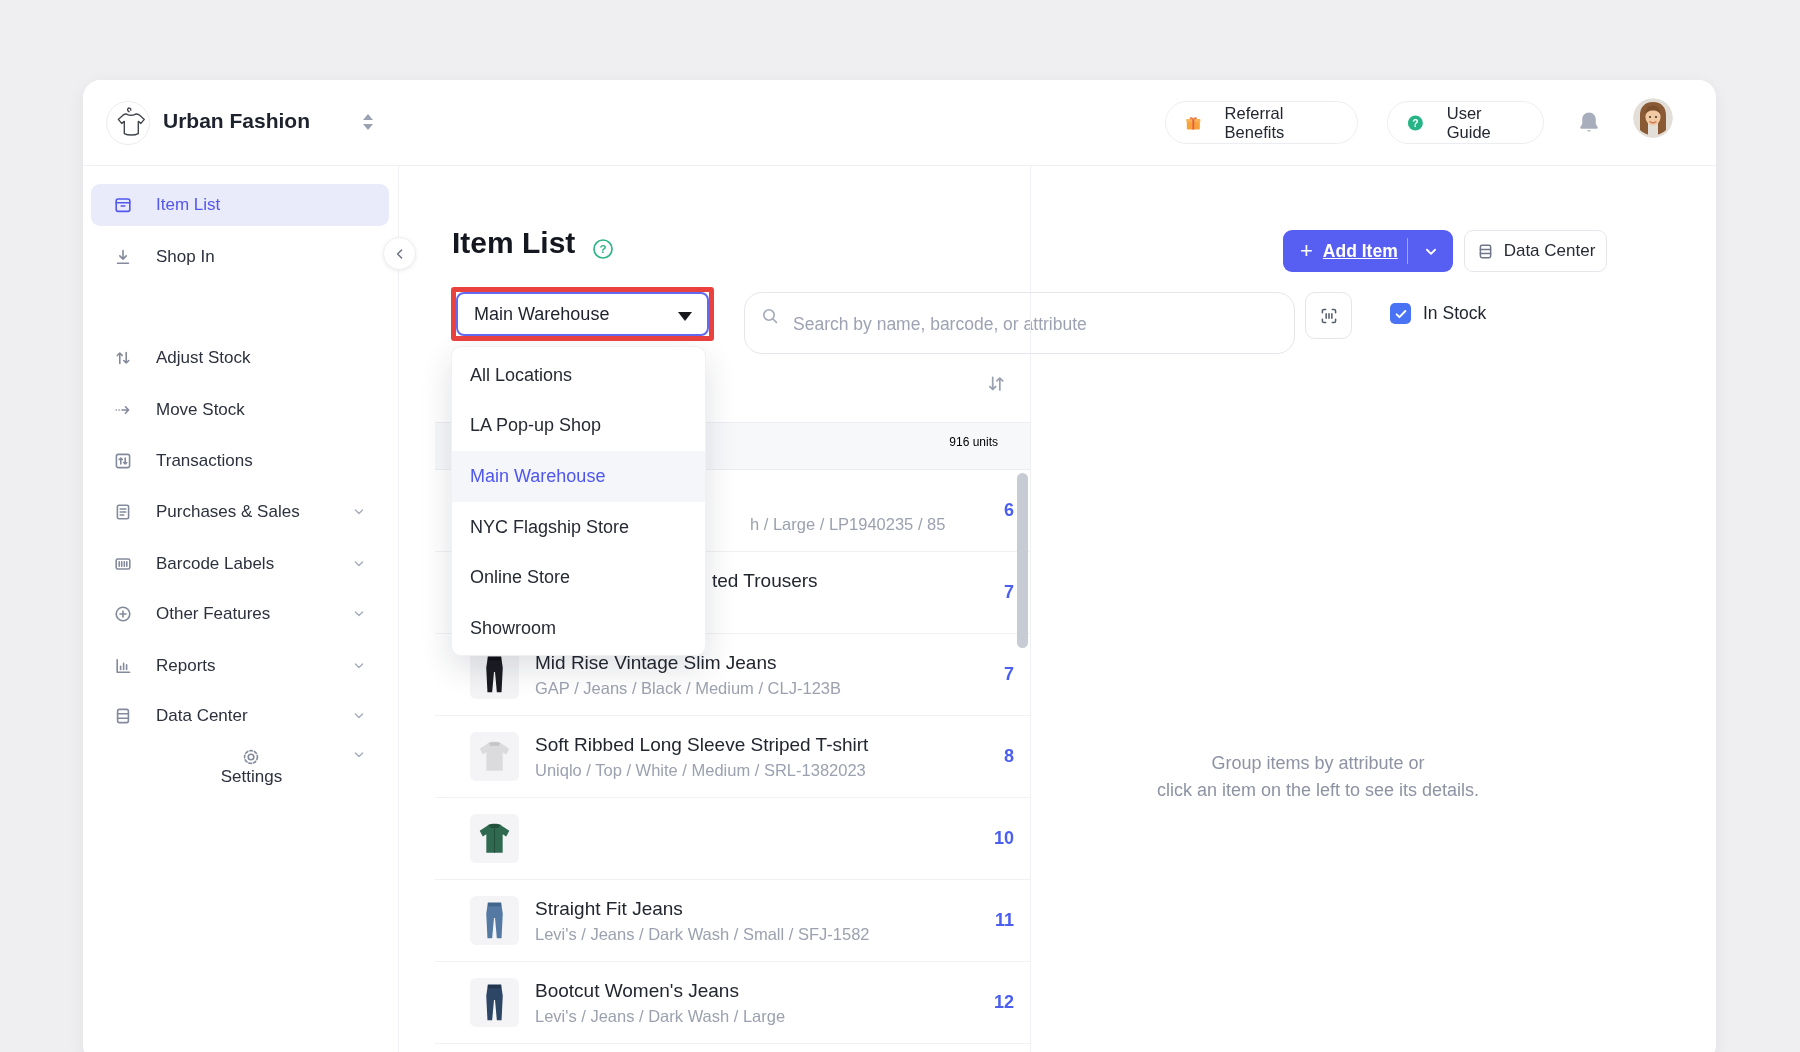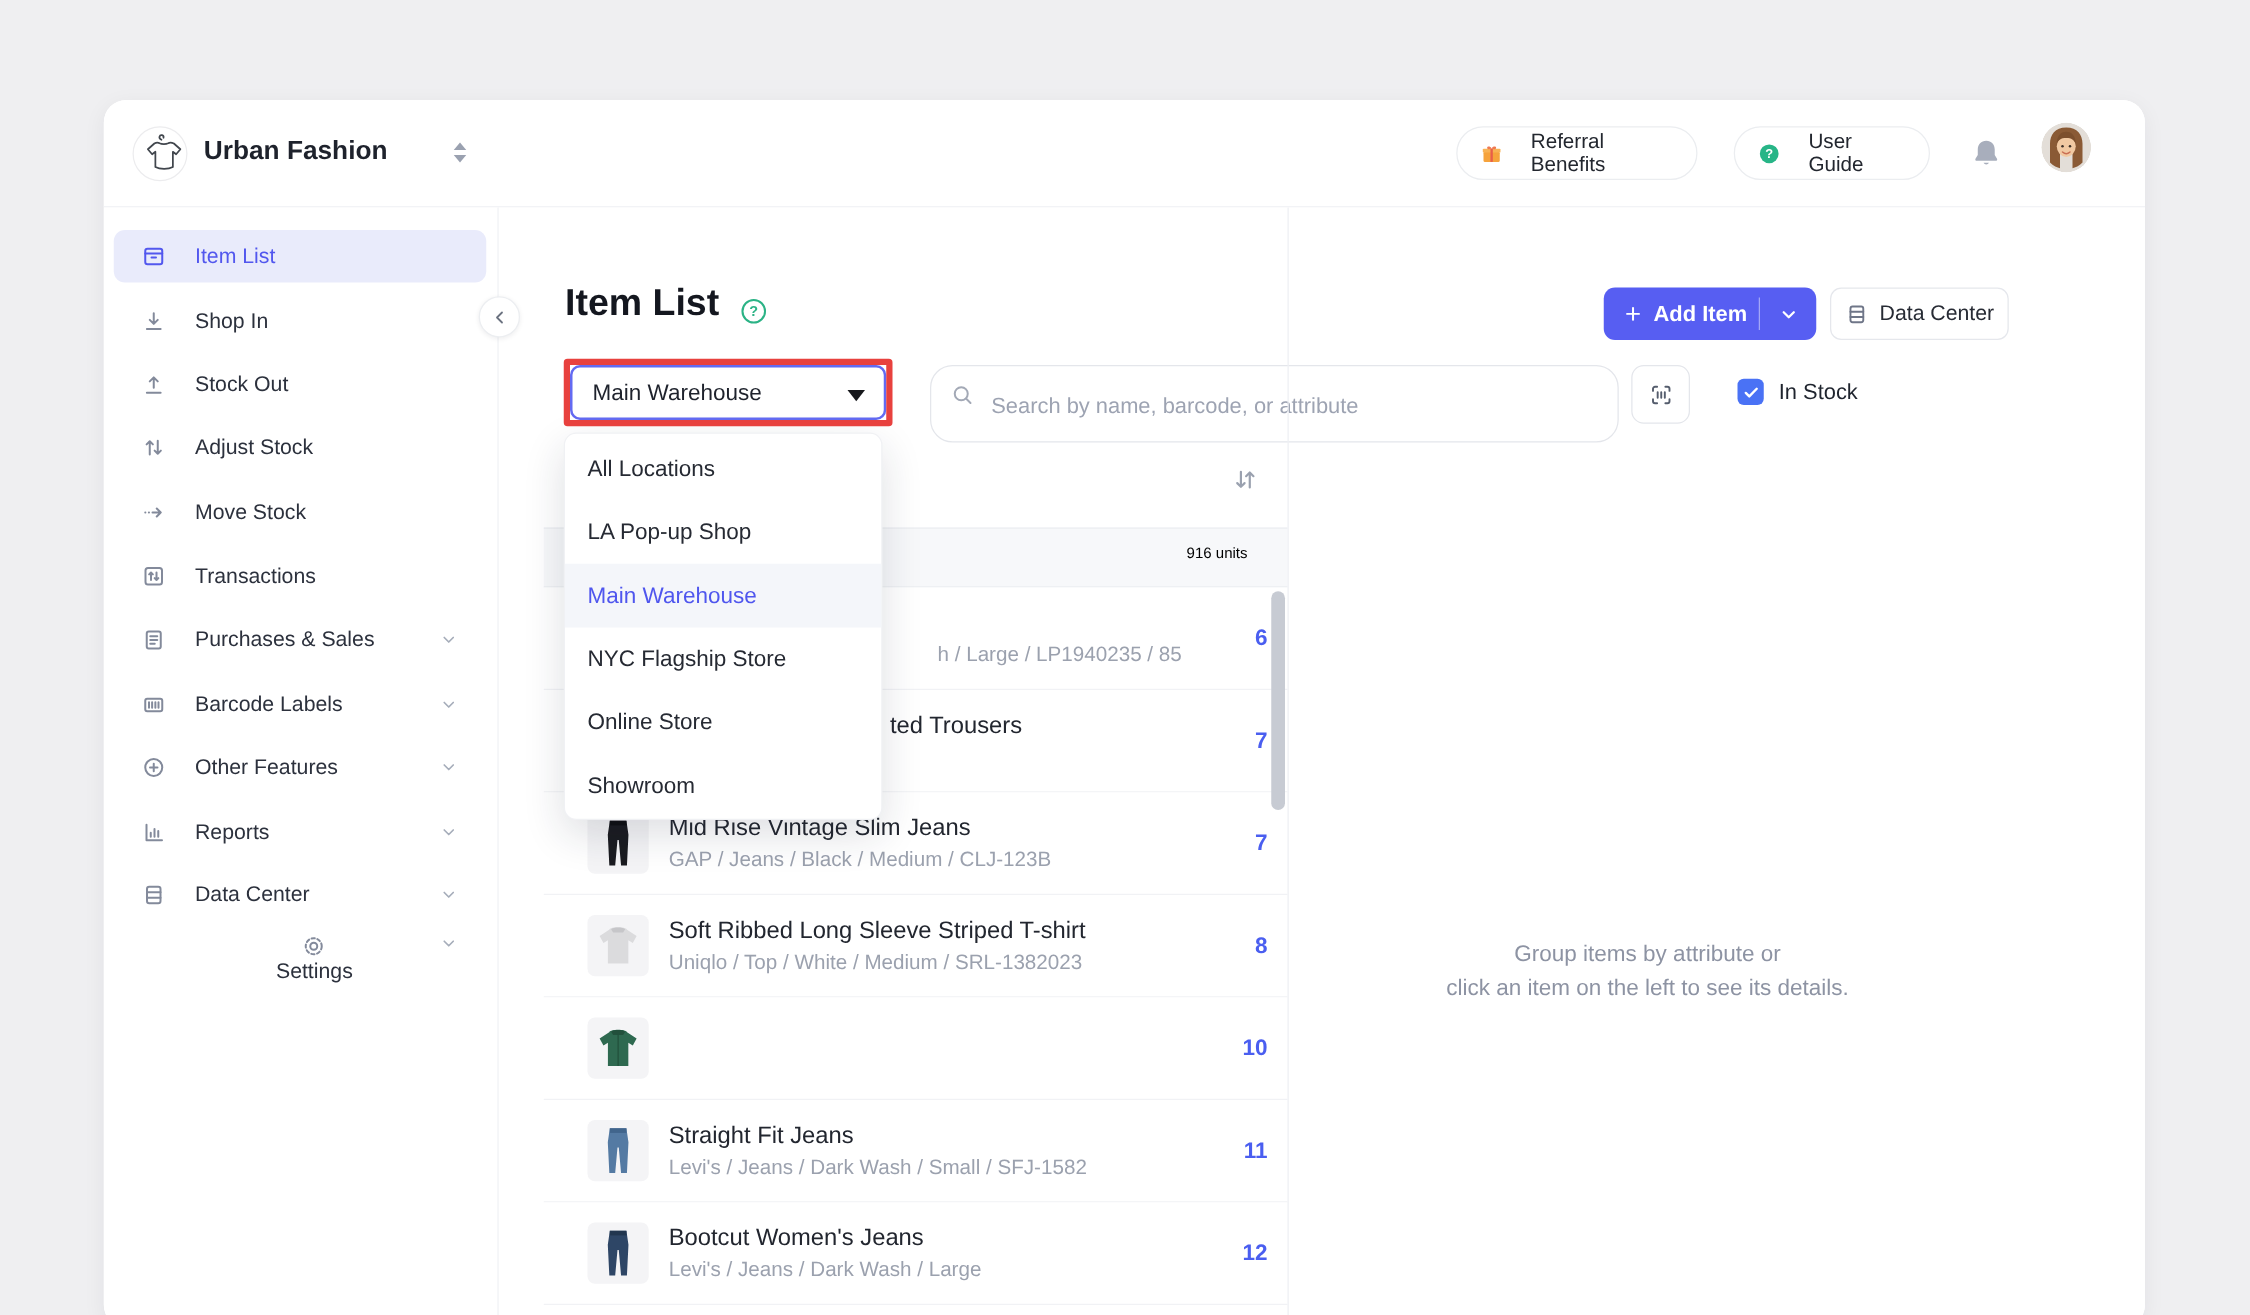--- a/index.html
+++ b/index.html
@@ -33,21 +33,21 @@
   .collapse-btn{position:absolute;left:300px;top:157px;width:31px;height:31px;border-radius:50%;background:#fff;
                 border:1px solid #eceef1;box-shadow:0 1px 4px rgba(20,25,40,.08);display:flex;align-items:center;
                 justify-content:center;cursor:pointer;z-index:6;}
   
   .main{position:absolute;left:316px;top:86px;right:0;bottom:0;background:#fff;}
   .page-title{position:absolute;left:53px;top:60px;font-size:30px;font-weight:700;color:#14171f;}
   .title-help{position:absolute;left:193px;top:72px;width:22px;height:22px;cursor:pointer;}
   .btn-add{position:absolute;left:884px;top:64px;width:170px;height:42px;background:#575ef2;border-radius:9px;
            display:flex;align-items:center;color:#fff;cursor:pointer;}
   .btn-add .plus{font-size:22px;font-weight:400;margin-left:17px;line-height:1;}
-  .btn-add .t{font-size:17.5px;font-weight:600;margin-left:10px;}
+  .btn-add .t{font-size:17.5px;font-weight:600;margin-left:10px;text-decoration:underline;}
   .btn-add .sep{position:absolute;right:45px;top:8px;bottom:8px;width:1px;background:rgba(255,255,255,.45);}
   .btn-add .chev{position:absolute;right:13px;top:13px;width:18px;height:18px;}
   .btn-dc{position:absolute;left:1065px;top:64px;width:143px;height:42px;background:#fff;border:1px solid #e5e7ec;
           border-radius:9px;display:flex;align-items:center;justify-content:center;gap:9px;cursor:pointer;
           font-size:17px;font-weight:500;color:#272b34;box-sizing:border-box;}
   .btn-dc .ic{width:19px;height:19px;color:#6f7688;}
   
   .loc-select{position:absolute;left:57px;top:126px;width:253px;height:44px;box-sizing:border-box;background:#fff;
               border:2px solid #636af2;border-radius:8px;display:flex;align-items:center;cursor:pointer;z-index:20;}
   .loc-select .t{margin-left:16px;font-size:18px;font-weight:500;color:#1e222c;}
@@ -175,30 +175,20 @@
         <div class="side-item" style="top: 70px;">
           <span class="ic">
             <svg width="20" height="20" viewBox="0 0 20 20">
               <g fill="none" stroke="currentColor" stroke-width="1.6" stroke-linecap="round" stroke-linejoin="round">
                 <path d="M10 3.5v8.2M6.8 8.9L10 12.1l3.2-3.2M4.5 16.2h11"></path>
               </g>
             </svg>
           </span>
           <span class="lbl">Shop In</span>
         </div>
-        <div class="side-item" style="top: 121px;">
-          <span class="ic">
-            <svg width="20" height="20" viewBox="0 0 20 20">
-              <g fill="none" stroke="currentColor" stroke-width="1.6" stroke-linecap="round" stroke-linejoin="round">
-                <path d="M10 12.1V3.9M6.8 7.1L10 3.9l3.2 3.2M4.5 16.2h11"></path>
-              </g>
-            </svg>
-          </span>
-          <span class="lbl">Stock Out</span>
-        </div>
         <div class="side-item" style="top: 171px;">
           <span class="ic">
             <svg width="20" height="20" viewBox="0 0 20 20">
               <g fill="none" stroke="currentColor" stroke-width="1.6" stroke-linecap="round" stroke-linejoin="round">
                 <path d="M6.8 15.5V5M4.3 7.5L6.8 5l2.5 2.5M13.2 4.5V15M10.7 12.5l2.5 2.5 2.5-2.5"></path>
               </g>
             </svg>
           </span>
           <span class="lbl">Adjust Stock</span>
         </div>

